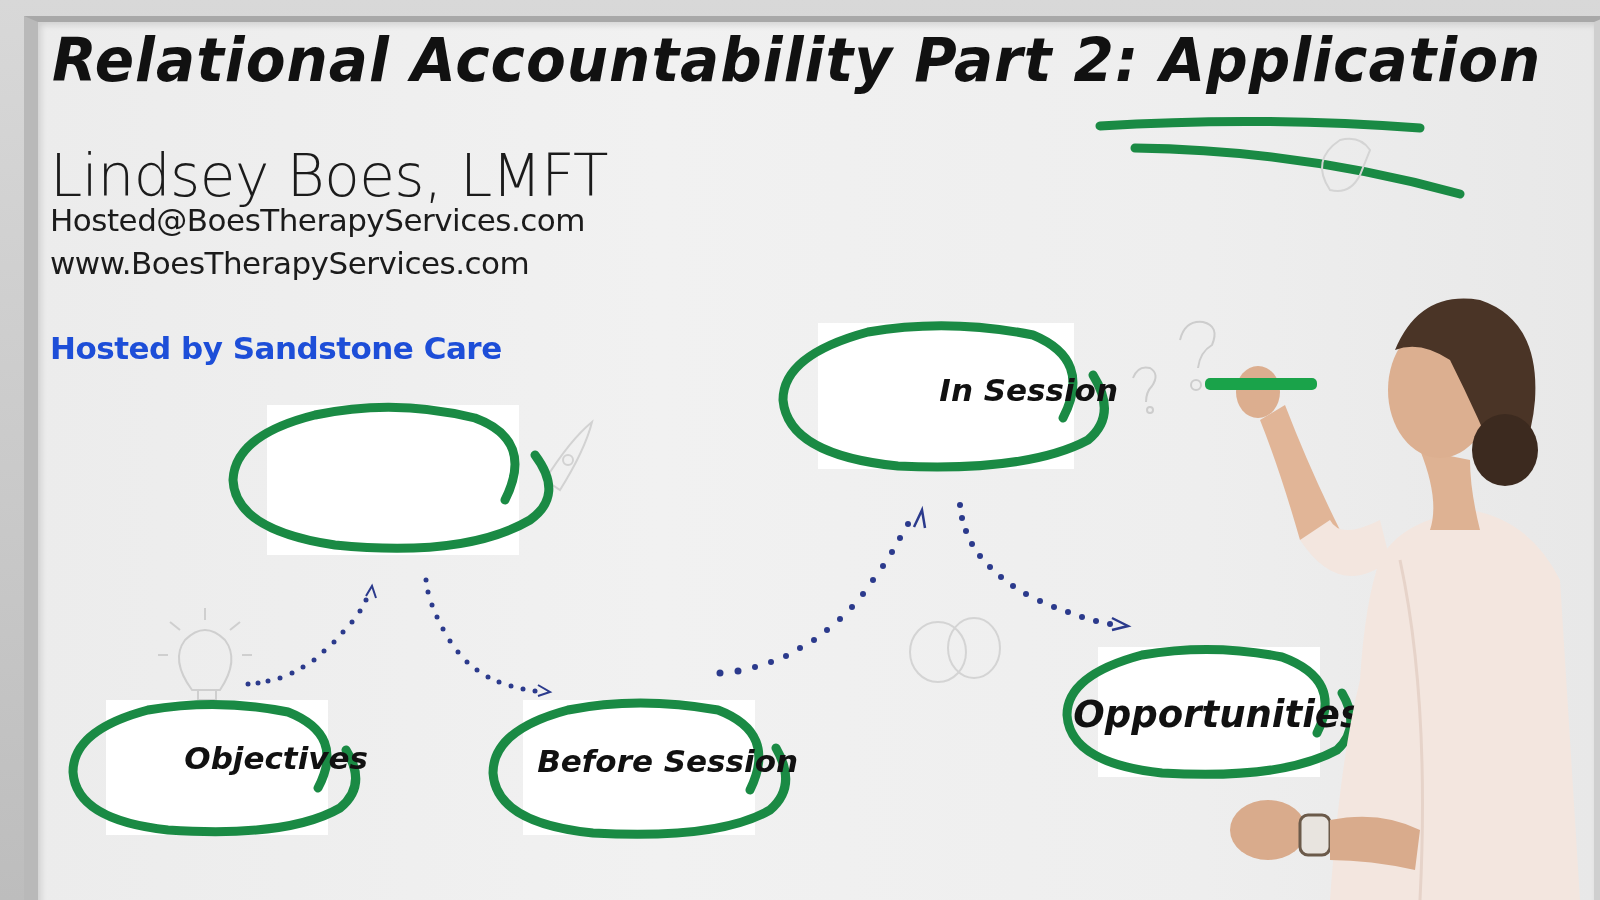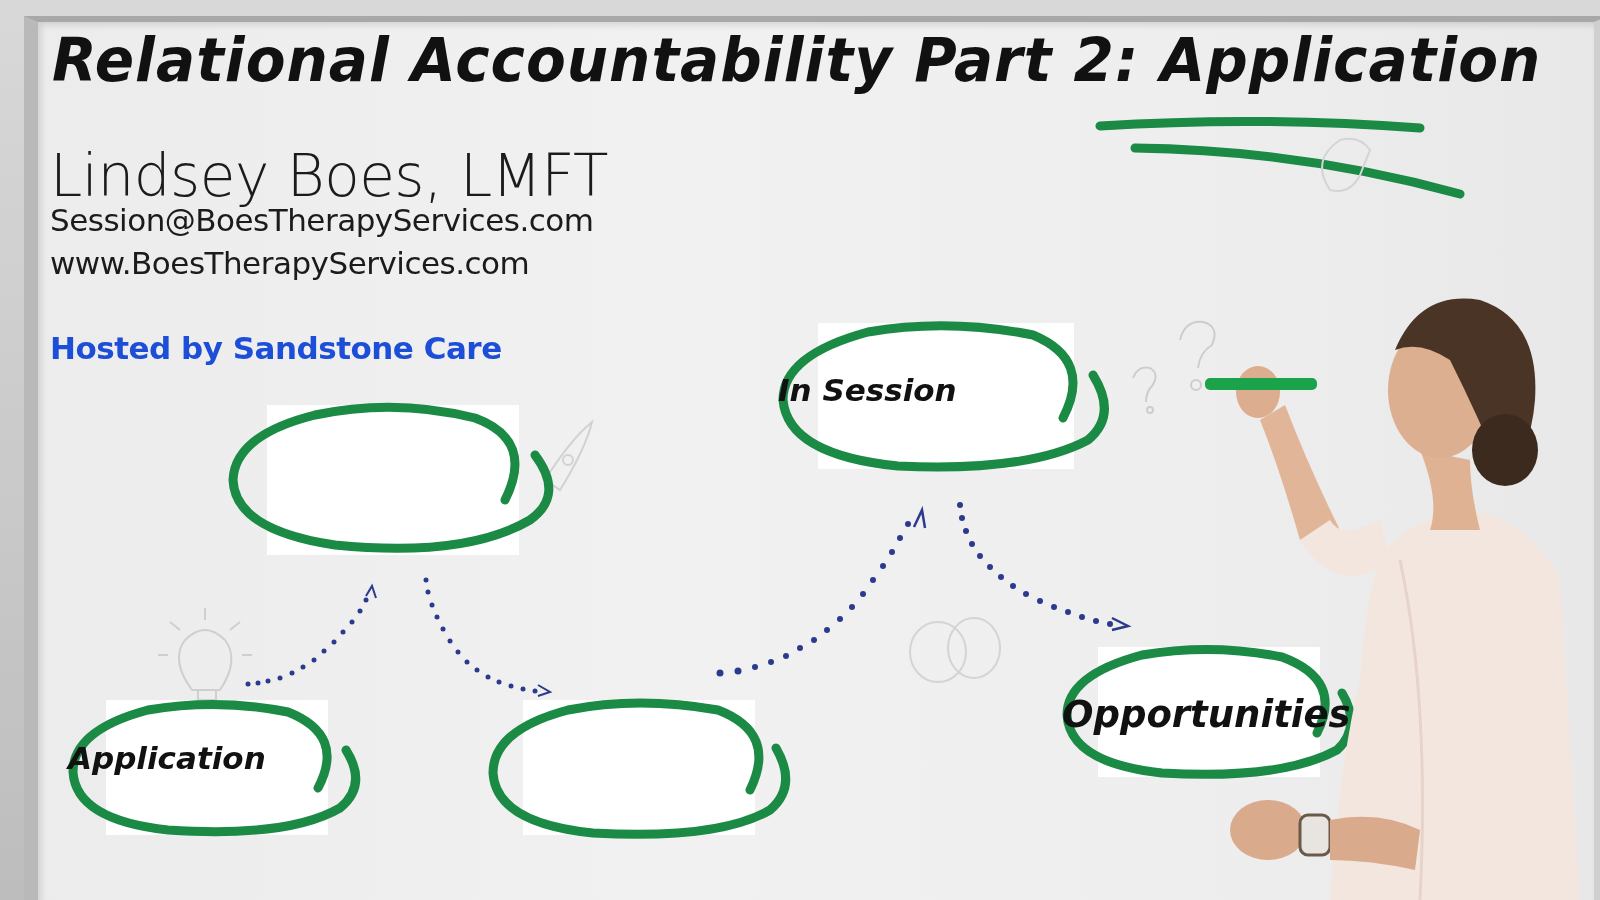--- a/index.html
+++ b/index.html
@@ -46,21 +46,21 @@
     font-size: 31px; color: #1d4ed8; white-space: nowrap; letter-spacing: -0.5px;
   }
   .node {
     position: absolute;
   }
   .node .card {
     position: absolute; background: #fff;
   }
   .node svg.ring { position: absolute; left: 0; top: 0; overflow: visible; }
   .node .label {
-    position: absolute; left: 0; right: 0; text-align: left;
+    position: absolute; left: 0; right: 0; text-align: right;
     font-family: "DejaVu Sans", sans-serif; font-style: italic; font-weight: bold;
     font-size: 31px; color: #111; white-space: nowrap;
   }
   svg.overlay { position: absolute; left: 0; top: 0; pointer-events: none; }
 </style>
 </head>
 <body>
 
 <div class="frame"></div>
 <div class="board"></div>
@@ -70,21 +70,21 @@
 <svg class="overlay" width="1600" height="900">
   <path d="M1100 126 Q1260 116 1420 128" stroke="#1a8a44" stroke-width="9" fill="none" stroke-linecap="round"></path>
   <path d="M1135 148 Q1300 150 1460 194" stroke="#1a8a44" stroke-width="9" fill="none" stroke-linecap="round"></path>
 
   <g stroke="#d4d4d4" stroke-width="2" fill="none">
     <path d="M1330 190 Q1310 160 1340 140 Q1360 135 1370 150 L1360 175 Q1350 195 1330 190 Z"></path>
   </g>
 </svg>
 
 <div class="presenter">Lindsey Boes, LMFT</div>
-<div class="email">Session@BoesTherapyServices.com</div>
+<div class="email">Hosted@BoesTherapyServices.com</div>
 <div class="website">www.BoesTherapyServices.com</div>
 <div class="host">Hosted by Sandstone Care</div>
 
 <svg class="overlay" width="1600" height="900">
 
   <g stroke="#cfcfcf" stroke-width="2" fill="none">
     <path d="M192 690 Q170 660 185 640 Q205 620 225 640 Q240 660 220 690 Z"></path>
     <path d="M198 690 L198 700 L216 700 L216 690"></path>
     <line x1="205" y1="620" x2="205" y2="608"></line>
       <line x1="180" y1="630" x2="170" y2="622"></line>
@@ -201,28 +201,29 @@
     <path d="M285 98 Q315 40 255 15 Q170 -2 90 12 Q5 35 5 80 Q10 135 120 146 Q250 152 310 120 Q340 95 315 55" stroke="#1a8a44" stroke-width="9" fill="none" stroke-linecap="round"></path>
   </svg>
   <div class="label" style="top:52px;">In Session</div>
 </div>
 
 <div class="node" style="left:68px; top:700px; width:300px; height:140px;">
   <div class="card" style="left:38px; top:0px; width:222px; height:135px;"></div>
   <svg class="ring" width="300" height="140">
     <path d="M250 88 Q278 35 220 12 Q150 -2 80 10 Q5 30 5 72 Q8 120 100 130 Q220 138 272 108 Q300 85 278 50" stroke="#1a8a44" stroke-width="9" fill="none" stroke-linecap="round"></path>
   </svg>
-  <div class="label" style="top:40px;">Application</div>
+  <div class="label" style="top:40px;">Objectives</div>
 </div>
 
 <div class="node" style="left:488px; top:698px; width:310px; height:145px;">
   <div class="card" style="left:35px; top:2px; width:232px; height:135px;"></div>
   <svg class="ring" width="310" height="145">
     <path d="M262 92 Q290 35 230 12 Q150 -2 80 12 Q5 32 5 75 Q8 125 105 135 Q230 142 282 112 Q310 88 288 50" stroke="#1a8a44" stroke-width="9" fill="none" stroke-linecap="round"></path>
   </svg>
+  <div class="label" style="top:45px;">Before Session</div>
 </div>
 
 <div class="node" style="left:1062px; top:645px; width:300px; height:140px;">
   <div class="card" style="left:36px; top:2px; width:222px; height:130px;"></div>
   <svg class="ring" width="300" height="140">
     <path d="M255 88 Q282 35 220 12 Q150 -2 80 10 Q5 30 5 70 Q8 118 100 128 Q220 135 275 105 Q300 82 280 48" stroke="#1a8a44" stroke-width="9" fill="none" stroke-linecap="round"></path>
   </svg>
   <div class="label" style="top:48px; font-size:37px;">Opportunities</div>
 </div>
 

